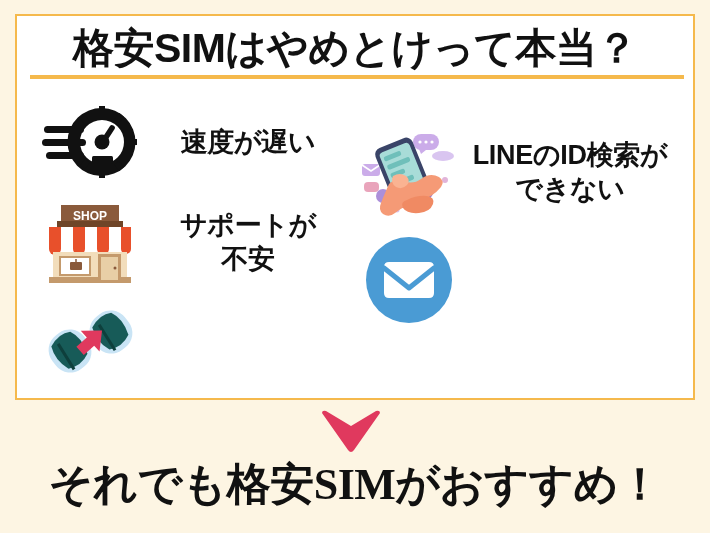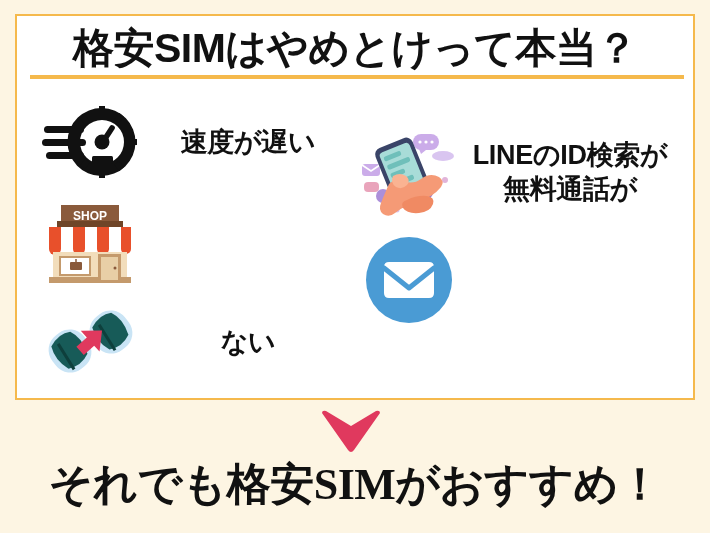--- a/index.html
+++ b/index.html
@@ -210,20 +210,22 @@
               <rect x="17" y="60" width="30" height="18" fill="#FFFFFF" stroke="#C49A6C" stroke-width="2"></rect>
               <rect x="27" y="65" width="12" height="8" rx="1" fill="#8A5A3B"></rect>
               <path d="M33 62 l0 3" stroke="#8A5A3B" stroke-width="1.5"></path>
 
               <rect x="55" y="57" width="23" height="26" fill="#C49A6C"></rect>
               <rect x="58" y="60" width="17" height="23" fill="#E8CFA6"></rect>
               <circle cx="72" cy="71" r="1.5" fill="#8A5A3B"></circle>
             </svg>
           </div>
           <div class="row-label">
+            <div>サポートが</div>
+            <div>不安</div>
           </div>
         </div>
 
         <div class="row">
           <div class="icon-box">
             <svg width="100" height="92" viewBox="0 0 100 92" aria-hidden="true">
 
               <g transform="rotate(-38 30 55)">
                 <rect x="10" y="34" width="40" height="42" rx="18" fill="#C9E4F5"></rect>
                 <path d="M18 40 q14 -6 24 0 q6 12 0 28 q-12 6 -24 0 q-6 -14 0 -28 Z" fill="#175B58"></path>
@@ -235,21 +237,20 @@
                 <path d="M60 22 q14 -6 24 0 q6 12 0 28 q-12 6 -24 0 q-6 -14 0 -28 Z" fill="#175B58"></path>
                 <rect x="64" y="24" width="3" height="30" fill="#0E3F3C" transform="rotate(6 65 39)"></rect>
               </g>
 
               <g transform="rotate(-42 50 48)">
                 <path d="M38 52 l0 -11 l14 0 l0 -9 l16 14 l-16 14 l0 -8 Z" fill="#E0395E"></path>
               </g>
             </svg>
           </div>
           <div class="row-label">
-            <div>ない</div>
           </div>
         </div>
       </div>
 
       <div class="col col-right">
 
         <div class="row">
           <div class="icon-box">
             <svg width="100" height="92" viewBox="0 0 100 92" aria-hidden="true">
 
@@ -282,21 +283,21 @@
               </g>
 
               <path d="M30 58 q6 -6 14 -3 q10 4 18 -2 q9 -7 18 -2 q6 4 2 10 q-8 10 -22 14
                        q-14 4 -24 12 q-6 5 -12 1 q-5 -4 -2 -11 q3 -8 8 -19 Z" fill="#F59A76"></path>
               <path d="M34 50 q7 -4 13 0 q5 4 1 9 q-5 5 -11 2 q-6 -4 -3 -11 Z" fill="#FAB392"></path>
               <path d="M48 74 q10 -5 20 -4 q8 1 6 8 q-3 8 -14 9 q-12 1 -16 -5 q-3 -6 4 -8 Z" fill="#F08A63"></path>
             </svg>
           </div>
           <div class="row-label">
             <div>LINEのID検索が</div>
-            <div>無料通話が</div>
+            <div>できない</div>
           </div>
         </div>
 
         <div class="row">
           <div class="icon-box">
             <svg width="86" height="86" viewBox="0 0 86 86" aria-hidden="true">
               <circle cx="43" cy="43" r="43" fill="#4A9BD4"></circle>
               <path d="M18 30 q0 -5 5 -5 h40 q5 0 5 5 v26 q0 5 -5 5 h-40 q-5 0 -5 -5 Z" fill="#FFFFFF"></path>
               <path d="M18 31 l25 20 l25 -20" fill="none" stroke="#4A9BD4" stroke-width="5" stroke-linecap="round" stroke-linejoin="round"></path>
             </svg>

